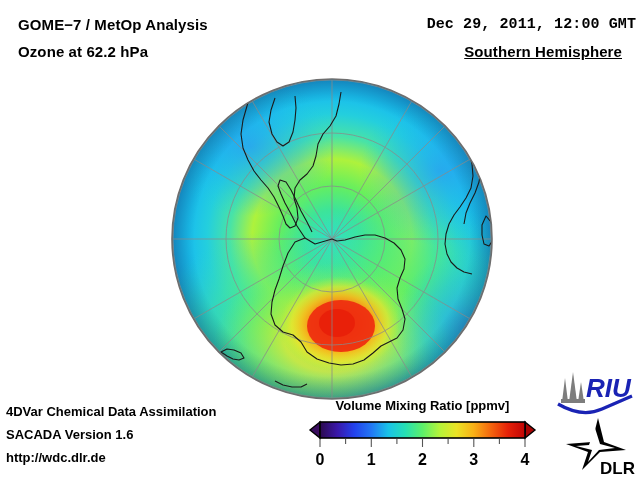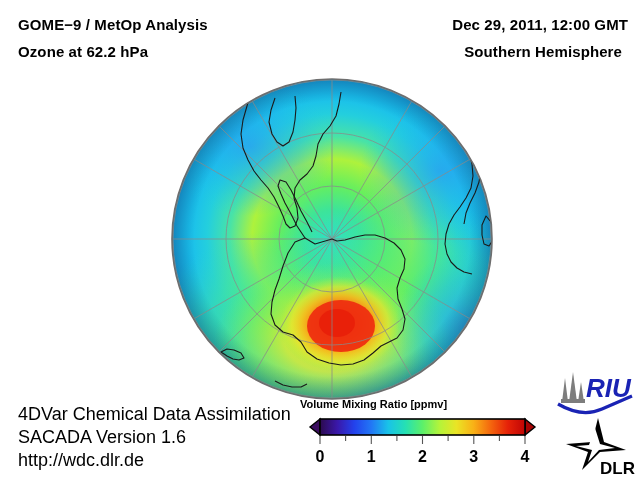--- a/index.html
+++ b/index.html
@@ -1,36 +1,36 @@
 <!DOCTYPE html>
 <html><head>
 <meta charset="utf-8">
 <style>
   html,body{margin:0;padding:0;background:#fff;}
   body{width:640px;height:480px;position:relative;overflow:hidden;
        font-family:"Liberation Sans",sans-serif;color:#000;}
   .hdr{position:absolute;font-size:15px;font-weight:bold;letter-spacing:.1px;white-space:nowrap;}
   #hdr-l1{left:18px;top:16px;}
   #hdr-l2{left:18px;top:43px;}
-  #hdr-r1{right:12px;top:16px;text-align:left;}
-  #hdr-r2{right:18px;top:43px;text-align:right;}
-  .ftr{position:absolute;left:18px;font-size:18px;font-weight:normal;white-space:nowrap;}
+  #hdr-r1{right:4px;top:16px;text-align:left;font-family:Liberation Mono, monospace;}
+  #hdr-r2{right:18px;top:43px;text-align:right;text-decoration:underline;}
+  .ftr{position:absolute;left:6px;font-size:13px;font-weight:bold;white-space:nowrap;}
   #ftr1{top:404px;}
   #ftr2{top:427px;}
   #ftr3{top:450px;}
   #globe{position:absolute;left:155px;top:76px;}
   #cbwrap{position:absolute;left:300px;top:398px;width:245px;}
-  #cbtitle{font-size:11px;font-weight:bold;text-align:left;width:100%;}
+  #cbtitle{font-size:13px;font-weight:bold;text-align:center;width:100%;}
   #cbsvg{display:block;margin-top:5px;}
   #logos{position:absolute;left:552px;top:366px;}
 </style>
 </head>
 <body>
 
-<div class="hdr" id="hdr-l1">GOME−9 / MetOp Analysis</div>
+<div class="hdr" id="hdr-l1">GOME−7 / MetOp Analysis</div>
 <div class="hdr" id="hdr-l2">Ozone at 62.2 hPa</div>
 <div class="hdr" id="hdr-r1">Dec 29, 2011, 12:00 GMT</div>
 <div class="hdr" id="hdr-r2">Southern Hemisphere</div>
 
 <svg id="globe" width="355" height="325" viewBox="0 0 355 325">
   <defs>
     <clipPath id="disc">
         <circle cx="177" cy="163" r="160"></circle>
       </clipPath>
 

